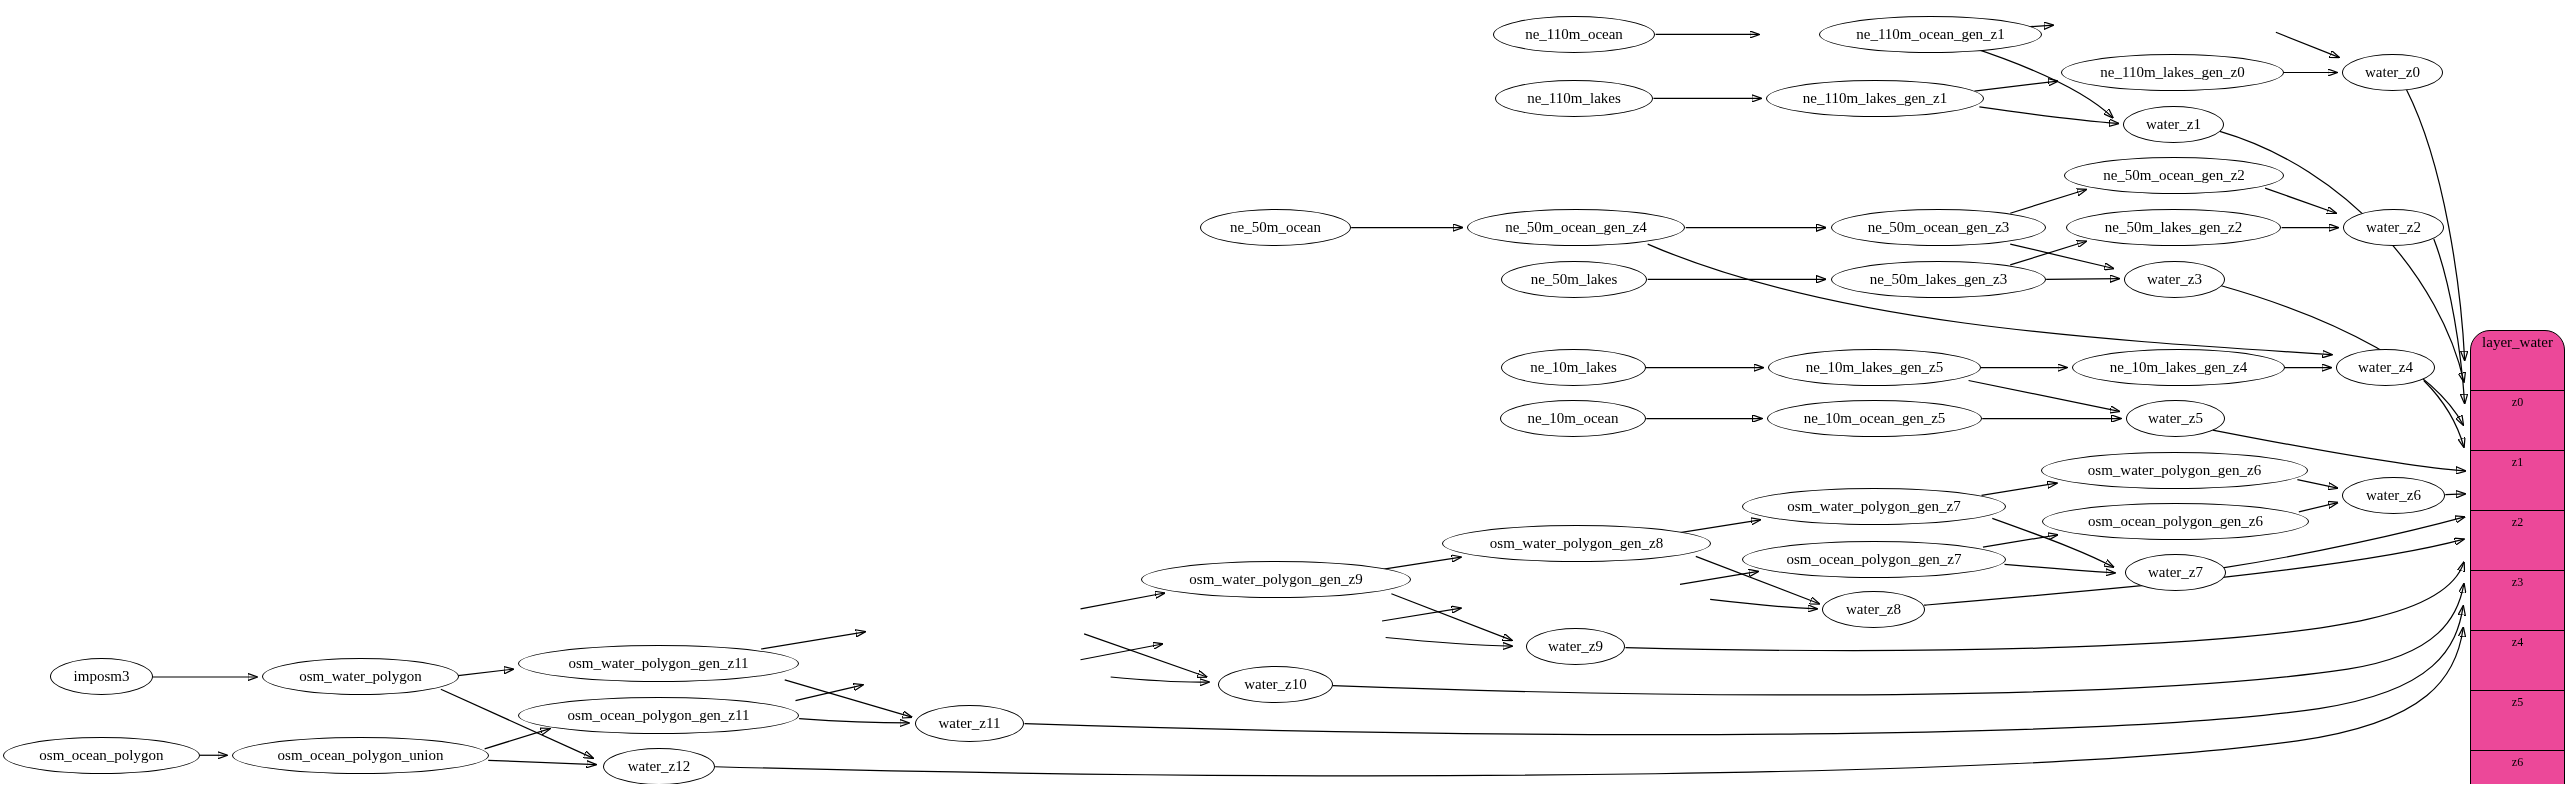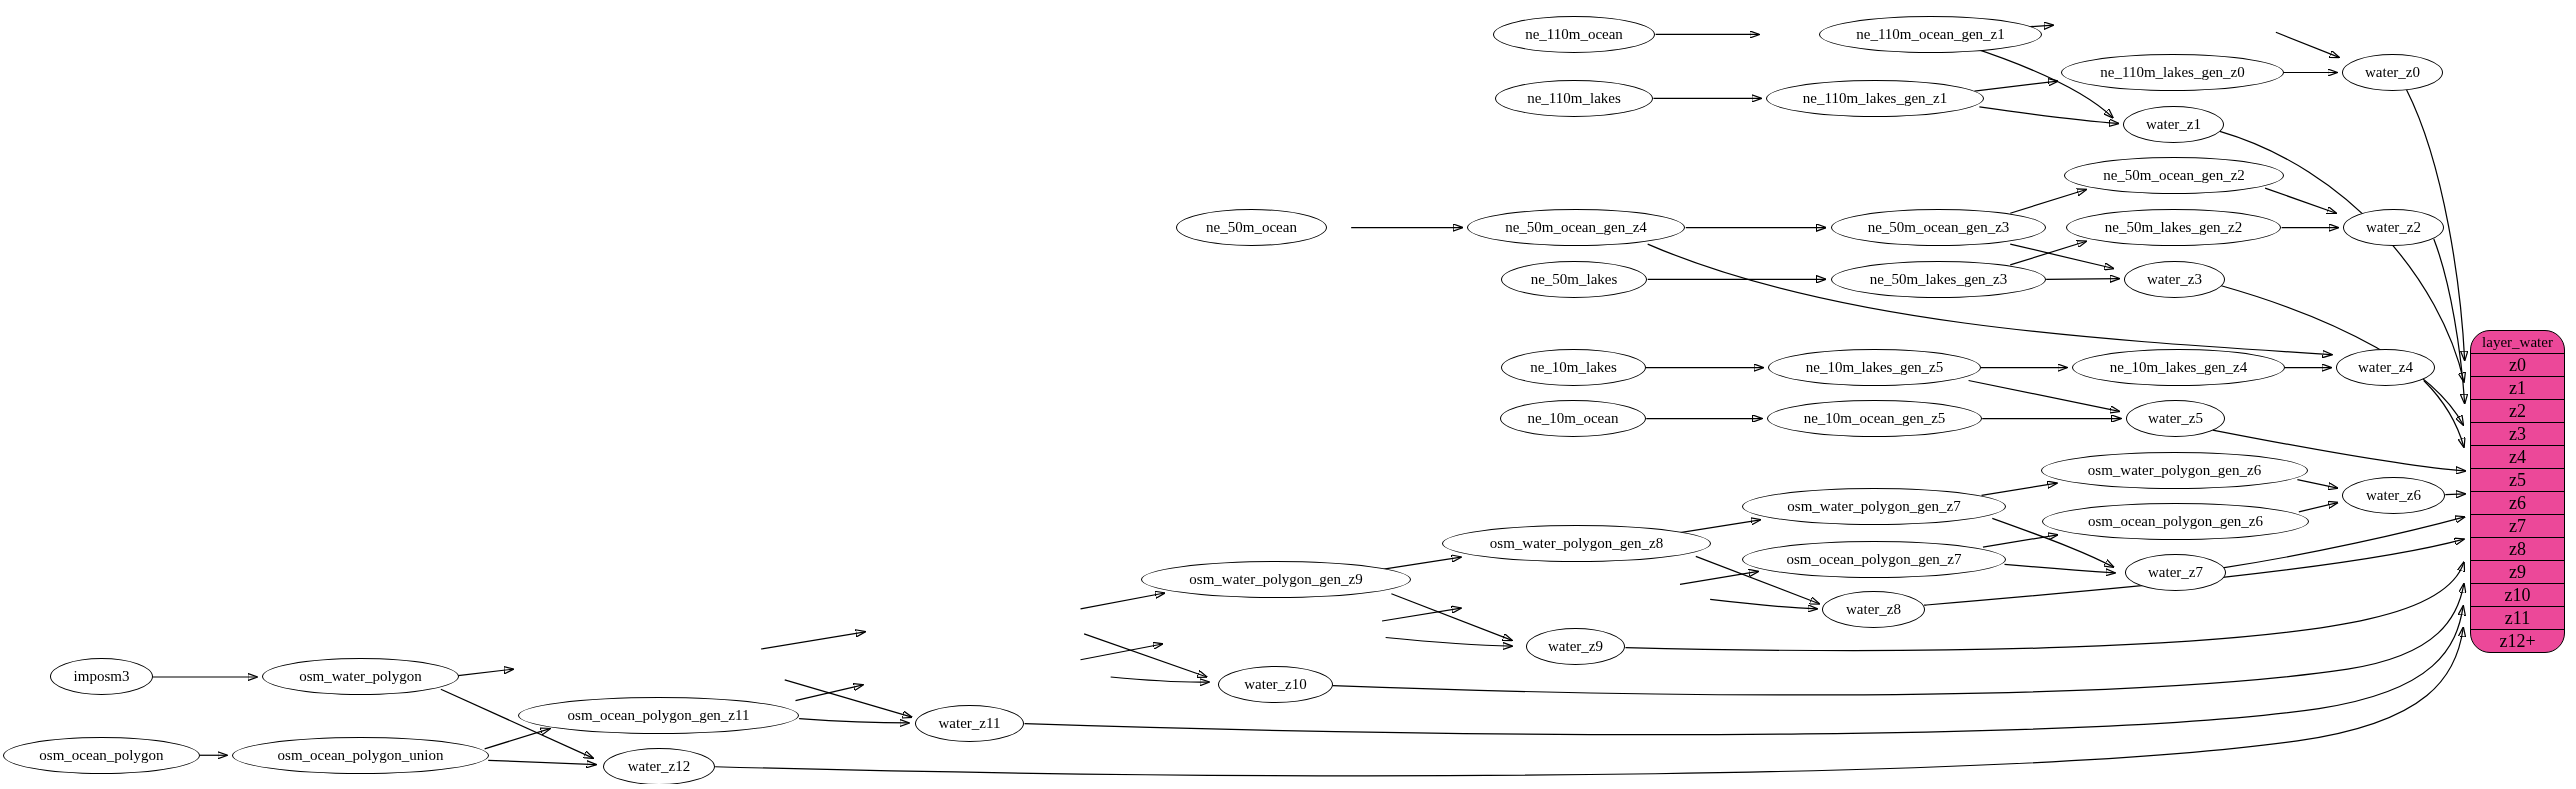--- a/index.html
+++ b/index.html
@@ -10,21 +10,21 @@
   .node{position:absolute;height:37px;box-sizing:border-box;z-index:2;
         display:flex;align-items:center;justify-content:center;
         background:#fff;border:1.2px solid #000;border-radius:50%;
         font-size:15px;white-space:nowrap;line-height:1;}
   .ltable{position:absolute;left:2470px;top:330px;width:95px;z-index:2;
           box-sizing:border-box;background:#ec4899;border:1.4px solid #000;
           border-radius:20px;overflow:hidden;}
   .ltable .hdr{height:22px;display:flex;align-items:center;justify-content:center;
                font-size:15px;}
   .ltable .row{height:22px;border-top:1.1px solid #000;display:flex;
-               align-items:center;justify-content:center;font-size:18px;}
+               align-items:center;justify-content:center;font-size:12px;margin-top:37px;}
 </style>
 </head>
 <body>
 
 <div class="stage">
 
   <svg class="edges-svg" width="2576" height="789" viewBox="0 0 3588 1099">
     <defs>
       <marker id="arw" viewBox="0 0 14 10" refX="13" refY="5" markerWidth="14" markerHeight="11" orient="auto" markerUnits="userSpaceOnUse">
         <path d="M0 0 L14 5 L0 10 Z" fill="#000" stroke="none"></path>
@@ -99,21 +99,21 @@
     </g>
   </svg>
 
   <div class="node" style="left:1493px;top:16px;width:162px">ne_110m_ocean</div>
   <div class="node" style="left:1819px;top:16px;width:223px">ne_110m_ocean_gen_z1</div>
   <div class="node" style="left:1495px;top:80px;width:158px">ne_110m_lakes</div>
   <div class="node" style="left:1766px;top:80px;width:218px">ne_110m_lakes_gen_z1</div>
   <div class="node" style="left:2061px;top:54px;width:223px">ne_110m_lakes_gen_z0</div>
   <div class="node" style="left:2342px;top:54px;width:101px">water_z0</div>
   <div class="node" style="left:2123px;top:106px;width:101px">water_z1</div>
-  <div class="node" style="left:1176px;top:209px;width:151px">ne_50m_ocean</div>
+  <div class="node" style="left:1200px;top:209px;width:151px">ne_50m_ocean</div>
   <div class="node" style="left:1467px;top:209px;width:218px">ne_50m_ocean_gen_z4</div>
   <div class="node" style="left:1831px;top:209px;width:215px">ne_50m_ocean_gen_z3</div>
   <div class="node" style="left:2064px;top:157px;width:220px">ne_50m_ocean_gen_z2</div>
   <div class="node" style="left:1501px;top:261px;width:146px">ne_50m_lakes</div>
   <div class="node" style="left:1831px;top:261px;width:215px">ne_50m_lakes_gen_z3</div>
   <div class="node" style="left:2066px;top:209px;width:215px">ne_50m_lakes_gen_z2</div>
   <div class="node" style="left:2343px;top:209px;width:101px">water_z2</div>
   <div class="node" style="left:2124px;top:261px;width:101px">water_z3</div>
   <div class="node" style="left:1501px;top:349px;width:145px">ne_10m_lakes</div>
   <div class="node" style="left:1768px;top:349px;width:213px">ne_10m_lakes_gen_z5</div>
@@ -126,20 +126,21 @@
   <div class="node" style="left:2342px;top:477px;width:103px">water_z6</div>
   <div class="node" style="left:1742px;top:488px;width:264px">osm_water_polygon_gen_z7</div>
   <div class="node" style="left:2042px;top:503px;width:267px">osm_ocean_polygon_gen_z6</div>
   <div class="node" style="left:1742px;top:541px;width:264px">osm_ocean_polygon_gen_z7</div>
   <div class="node" style="left:2125px;top:554px;width:101px">water_z7</div>
   <div class="node" style="left:1442px;top:525px;width:269px">osm_water_polygon_gen_z8</div>
   <div class="node" style="left:1822px;top:591px;width:103px">water_z8</div>
   <div class="node" style="left:1141px;top:561px;width:270px">osm_water_polygon_gen_z9</div>
   <div class="node" style="left:1526px;top:628px;width:99px">water_z9</div>
   <div class="node" style="left:1218px;top:666px;width:115px">water_z10</div>
+  <div class="node" style="left:518px;top:645px;width:281px">osm_water_polygon_gen_z11</div>
   <div class="node" style="left:518px;top:697px;width:281px">osm_ocean_polygon_gen_z11</div>
   <div class="node" style="left:915px;top:705px;width:109px">water_z11</div>
   <div class="node" style="left:50px;top:658px;width:103px">imposm3</div>
   <div class="node" style="left:262px;top:658px;width:197px">osm_water_polygon</div>
   <div class="node" style="left:2.9px;top:737px;width:197px">osm_ocean_polygon</div>
   <div class="node" style="left:232px;top:737px;width:257px">osm_ocean_polygon_union</div>
   <div class="node" style="left:603px;top:748px;width:112px">water_z12</div>
 
   <div class="ltable">
     <div class="hdr">layer_water</div>

